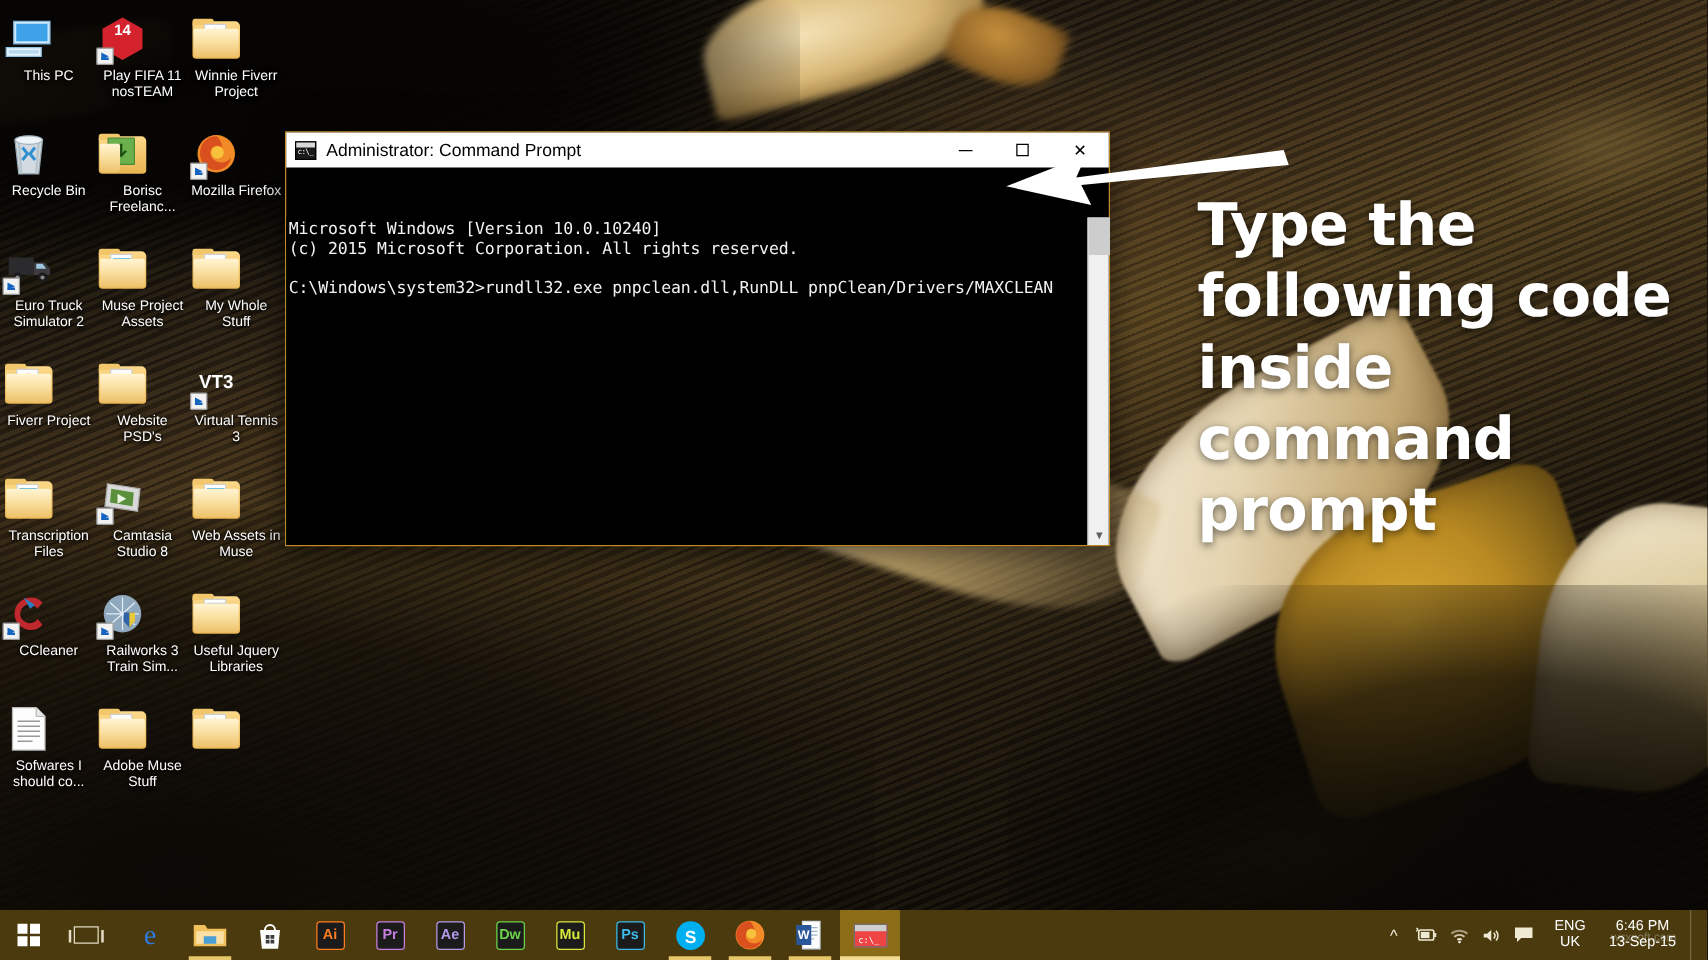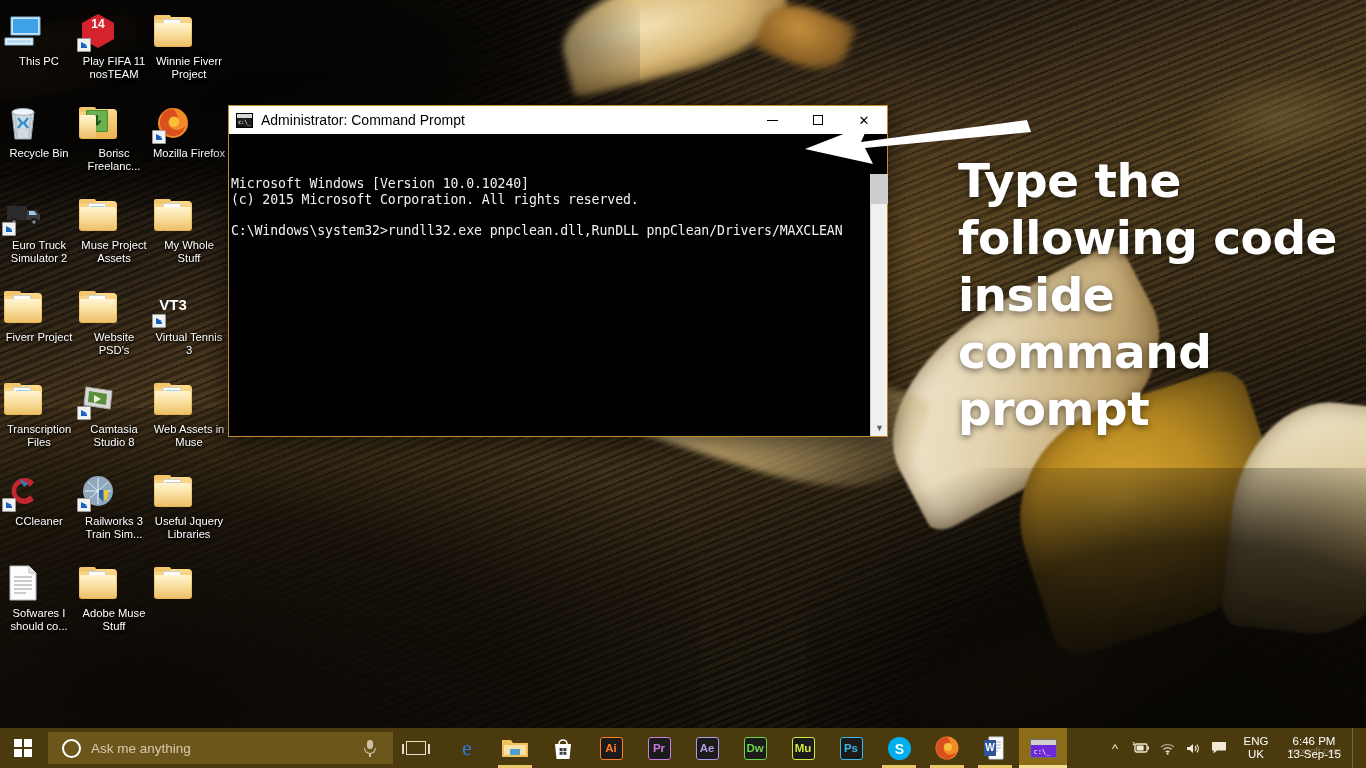--- a/index.html
+++ b/index.html
@@ -635,29 +635,20 @@
 
 <div id="taskbar">
   <div id="start-button">
     <span class="winlogo">
         <i></i>
         <i></i>
         <i></i>
         <i></i>
       </span>
   </div>
-  <div id="search-box">
-    <span id="cortana-ring"></span>
-    <span id="search-placeholder">Ask me anything</span>
-    <span id="mic-icon">
-      <span class="cap"></span>
-        <span class="arc"></span>
-        <span class="stem"></span>
-    </span>
-  </div>
   <div id="taskview">
     <span class="tv"></span>
   </div>
   <div id="tb-apps">
       <div class="tbapp">
         <svg width="26" height="26" viewBox="0 0 26 26">
           <text x="13" y="20" font-size="22" fill="#2a7de1" text-anchor="middle" font-family="Liberation Serif">e</text>
         </svg>
       </div>
       <div class="tbapp open">
@@ -714,21 +705,21 @@
         <svg width="24" height="26" viewBox="0 0 24 26">
           <path d="M6 2 H20 V24 H6 Z" fill="#fdfdfd" stroke="#cfd8e3"></path>
           <g stroke="#9fb5cc" stroke-width="1">
             <path d="M9 7 H18 M9 10 H18 M9 13 H18 M9 16 H15"></path>
           </g>
           <path d="M1 5 H13 V21 H1 Z" fill="#2b579a"></path>
           <text x="7" y="16" font-size="10" font-weight="bold" fill="#fff" text-anchor="middle" font-family="Liberation Sans">W</text>
         </svg>
       </div>
       <div class="tbapp active">
-        <span style="width:27px;height:19px;background:#6d28d9;border:1px solid #6e6e6e;display:block;position:relative;">
+        <span style="width:27px;height:19px;background:#ef4444;border:1px solid #6e6e6e;display:block;position:relative;">
           <span style="position:absolute;left:0;right:0;top:0;height:5px;background:#cfcfcf;"></span>
           <span style="position:absolute;left:3px;top:8px;font-family:'DejaVu Sans Mono',monospace;font-size:7px;color:#fff;">c:\_</span>
         </span>
       </div>
     </div>
   <div id="tray">
     <div class="trayicon">^</div>
     <div class="trayicon">
       <svg width="18" height="12" viewBox="0 0 18 12">
         <rect x="3" y="2" width="12" height="8" rx="1.4" fill="none" stroke="#f0e9d4" stroke-width="1.3"></rect>

